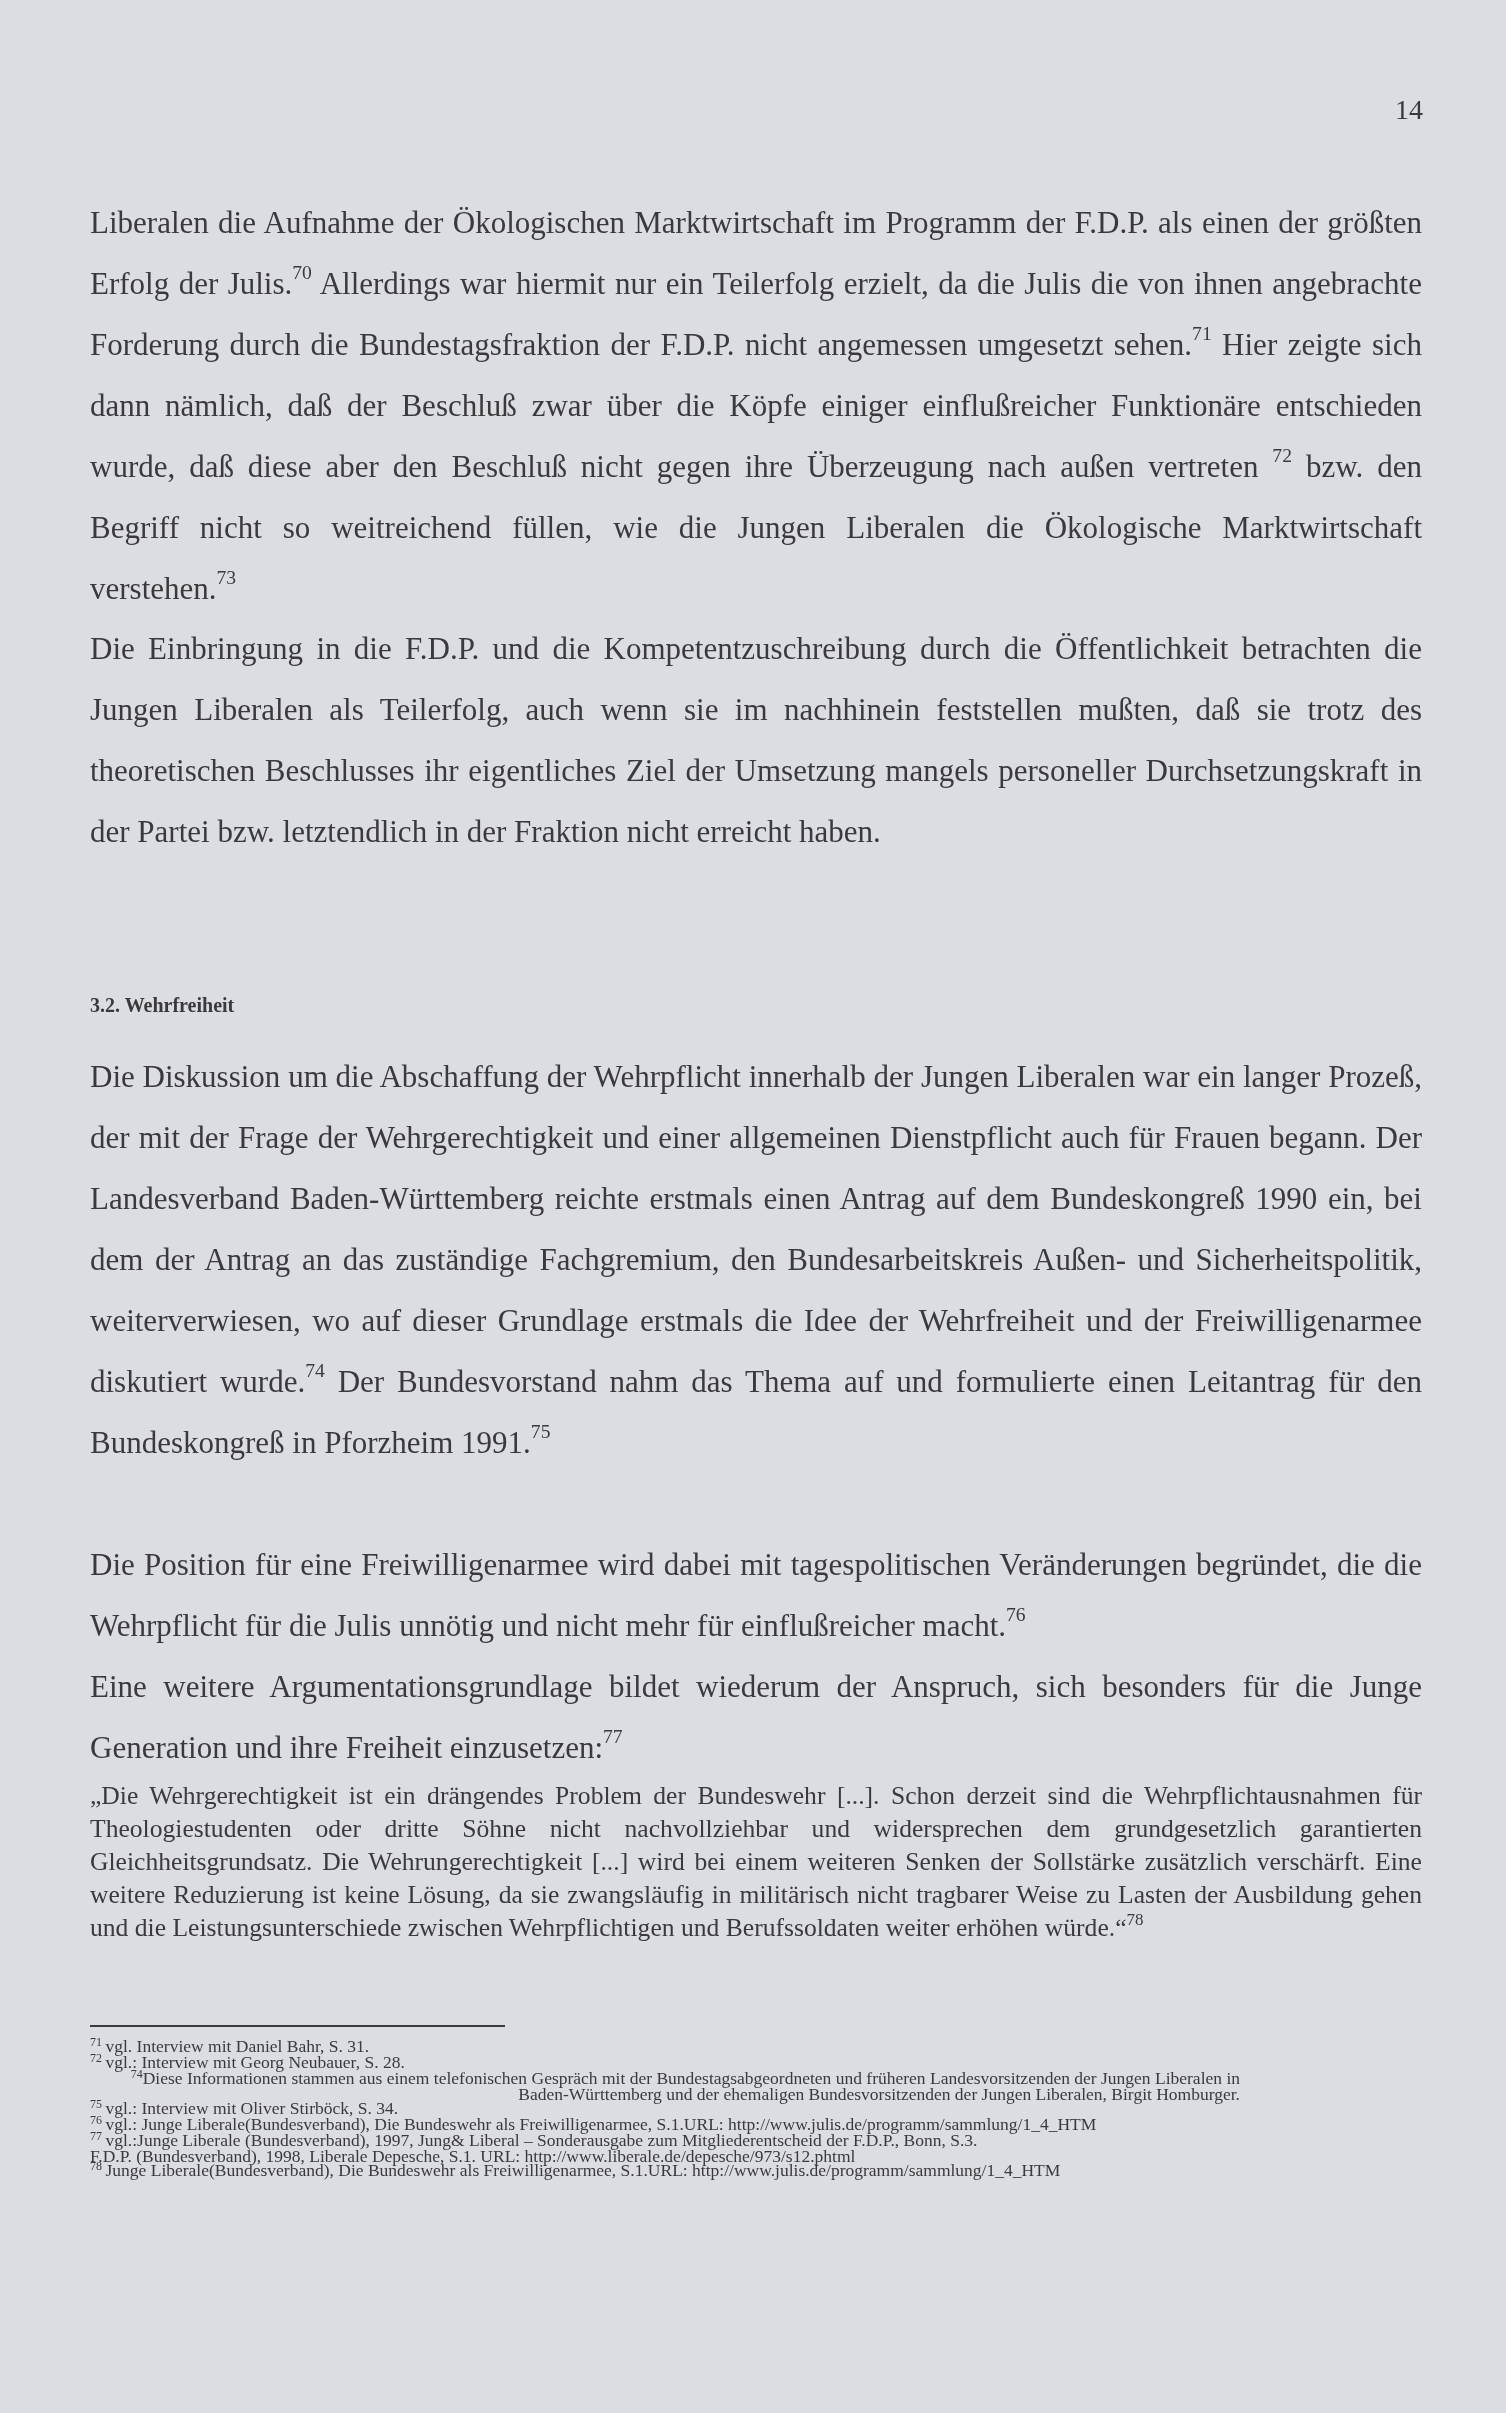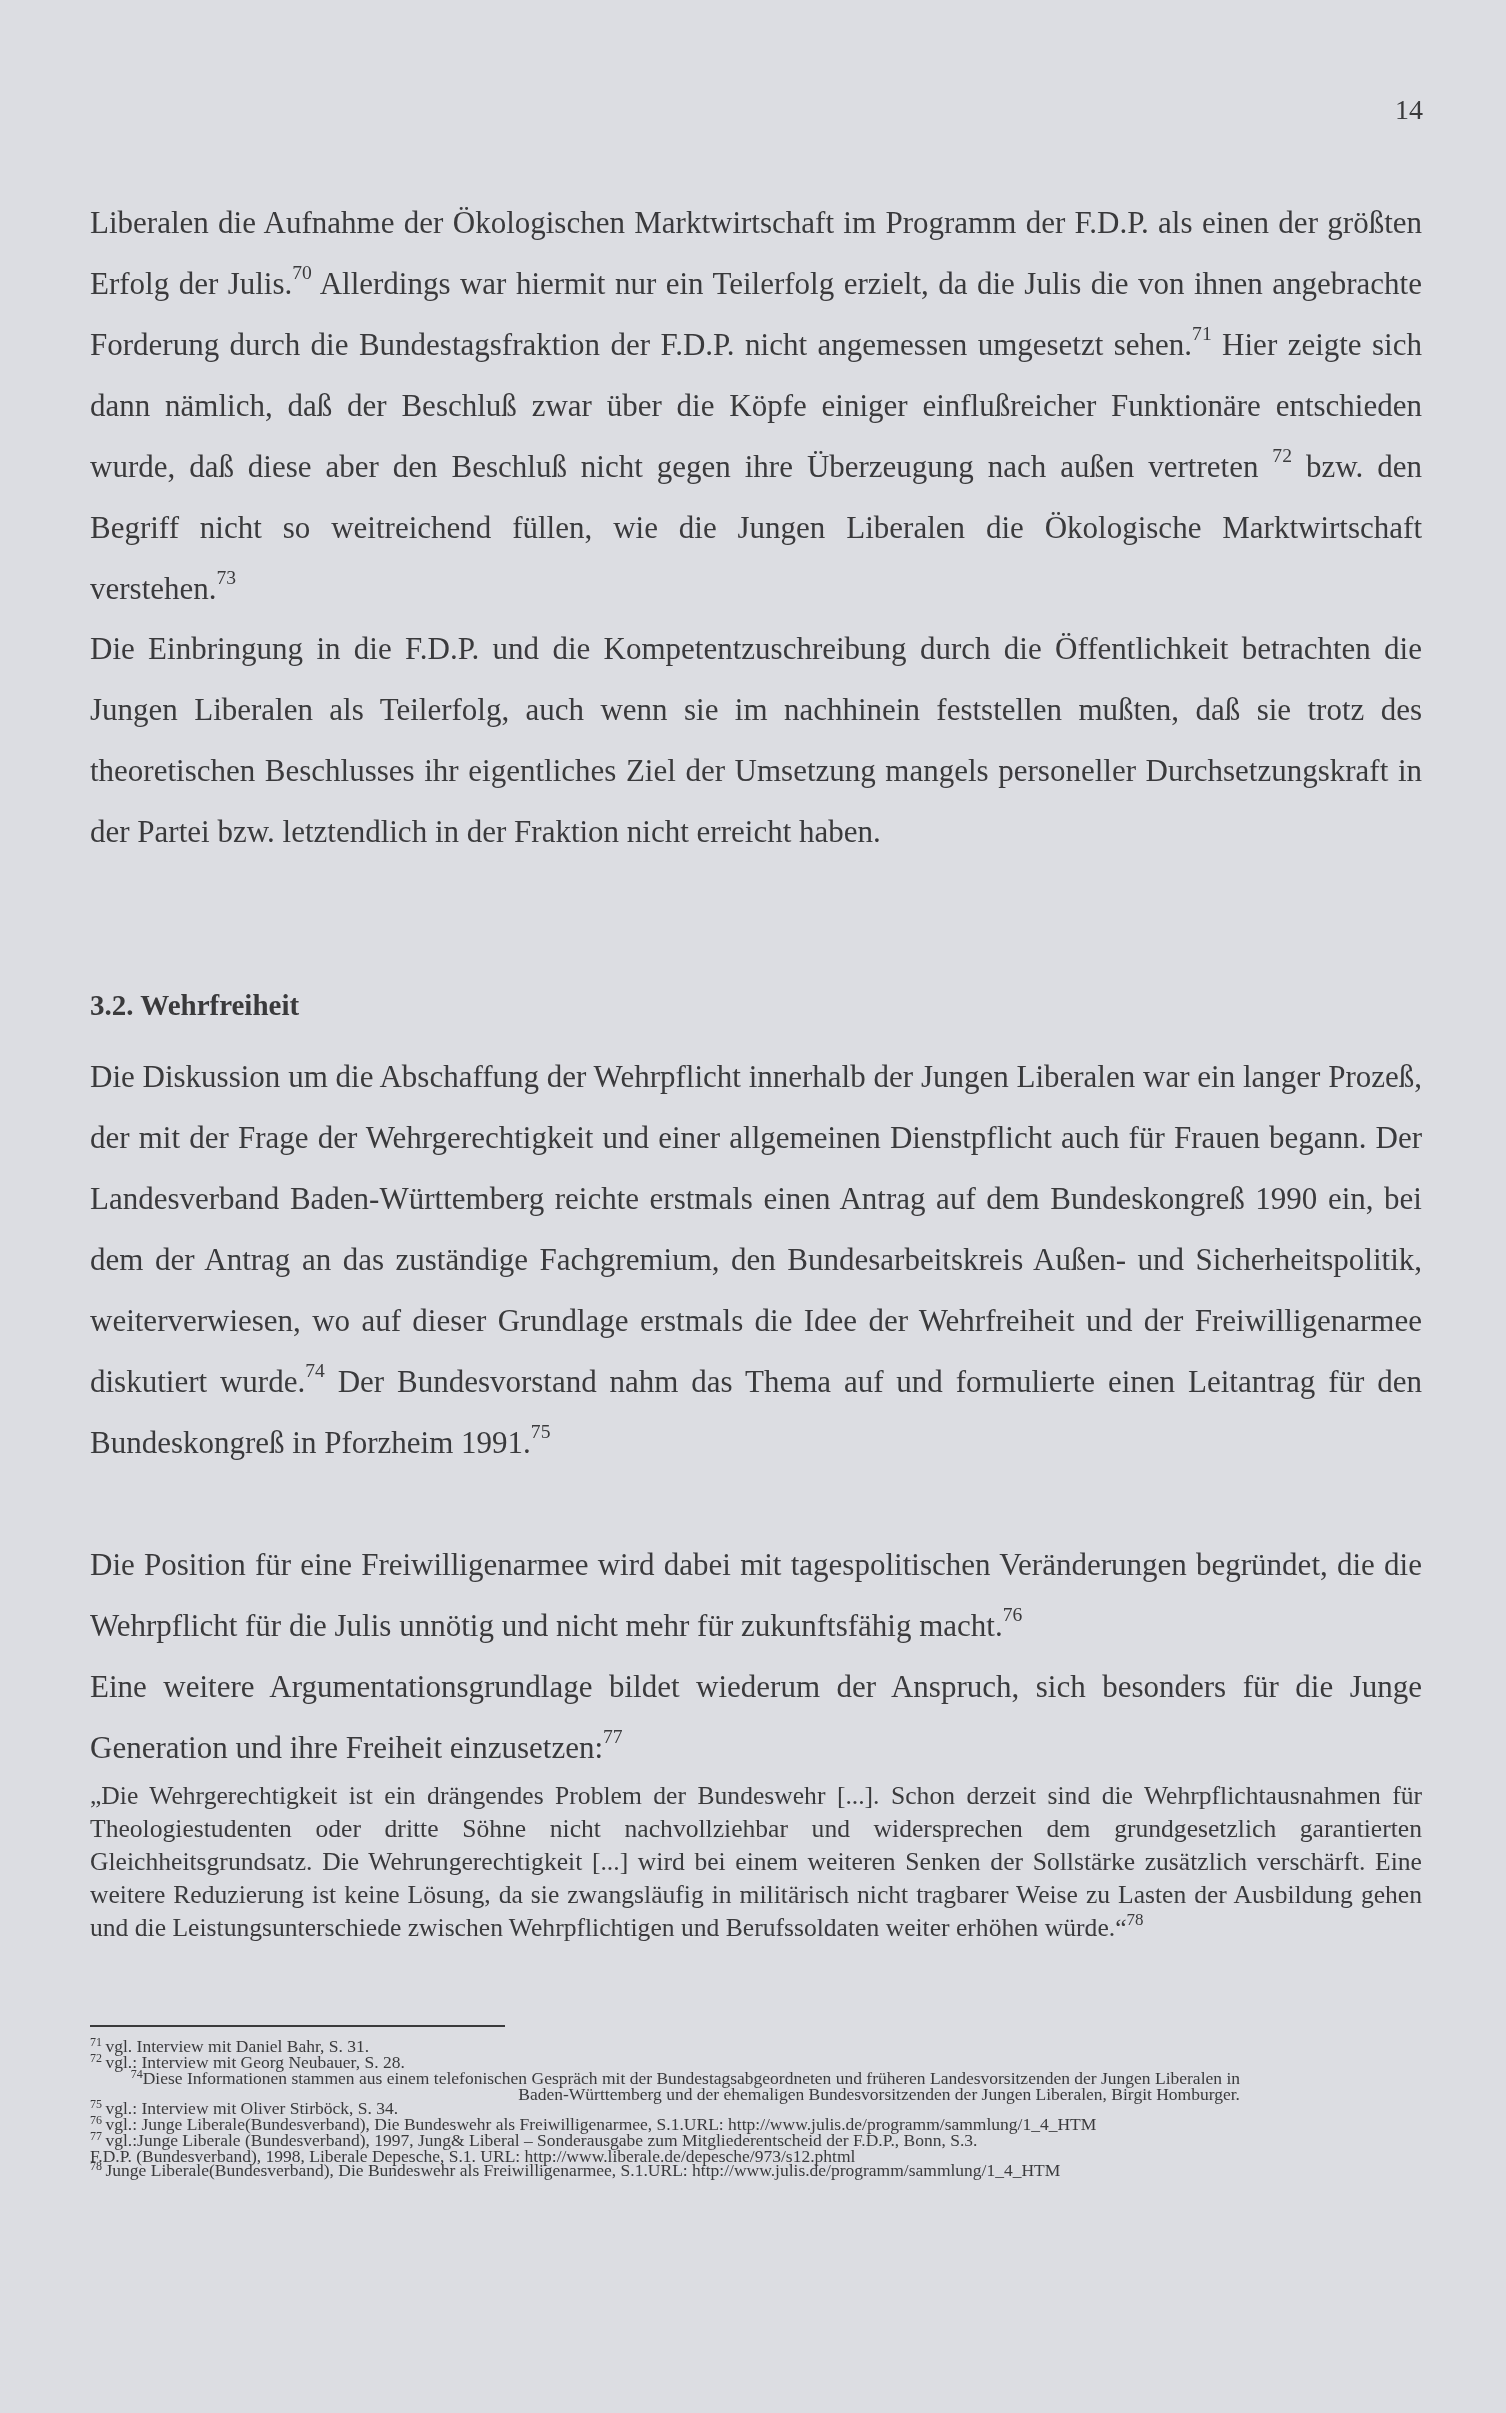--- a/index.html
+++ b/index.html
@@ -44,21 +44,21 @@
     font-size: 19.6px;
     line-height: 0;
     vertical-align: 0;
     position: relative;
     top: -15.4px;
   }
   .heading {
     position: absolute;
     left: 90px;
     top: 969px;
-    font-size: 29px;
+    font-size: 20px;
     line-height: 42px;
     font-weight: bold;
     font-family: Liberation Serif, serif;
   }
   .quote {
     position: absolute;
     left: 90px;
     top: 1764px;
     width: 1332px;
     font-size: 25.6px;
@@ -125,21 +125,21 @@
   <div class="heading">3.2. Wehrfreiheit</div>
 
   <div class="body-text" style="top:1031px;">
     <p>
       <span>Die Diskussion um die Abschaffung der Wehrpflicht innerhalb der Jungen Liberalen war ein langer Prozeß, der mit der Frage der Wehrgerechtigkeit und einer allgemeinen Dienstpflicht auch für Frauen begann. Der Landesverband Baden-Württemberg reichte erstmals einen Antrag auf dem Bundeskongreß 1990 ein, bei dem der Antrag an das zuständige Fachgremium, den Bundesarbeitskreis Außen- und Sicherheitspolitik, weiterverwiesen, wo auf dieser Grundlage erstmals die Idee der Wehrfreiheit und der Freiwilligenarmee diskutiert wurde.</span><sup>74</sup><span> Der Bundesvorstand nahm das Thema auf und formulierte einen Leitantrag für den Bundeskongreß in Pforzheim 1991.</span><sup>75</sup>
     </p>
   </div>
 
   <div class="body-text" style="top:1519px;">
     <p>
-      <span>Die Position für eine Freiwilligenarmee wird dabei mit tagespolitischen Veränderungen begründet, die die Wehrpflicht für die Julis unnötig und nicht mehr für zukunftsfähig macht.</span><sup>76</sup>
+      <span>Die Position für eine Freiwilligenarmee wird dabei mit tagespolitischen Veränderungen begründet, die die Wehrpflicht für die Julis unnötig und nicht mehr für einflußreicher macht.</span><sup>76</sup>
     </p>
   </div>
 
   <div class="body-text" style="top:1641px;">
     <p>
       <span>Eine weitere Argumentationsgrundlage bildet  wiederum der Anspruch, sich besonders für die Junge Generation und ihre Freiheit einzusetzen:</span><sup>77</sup>
     </p>
   </div>
 
   <div class="quote">

